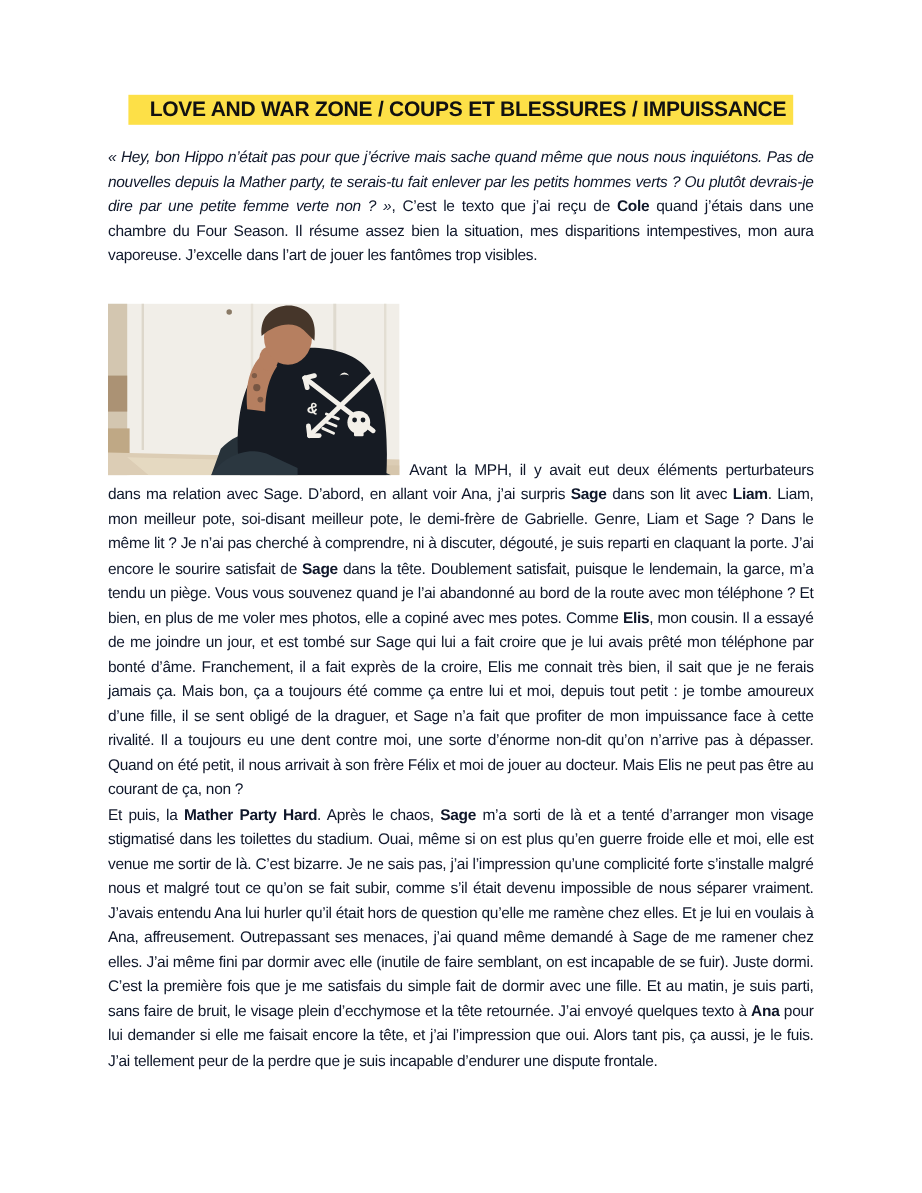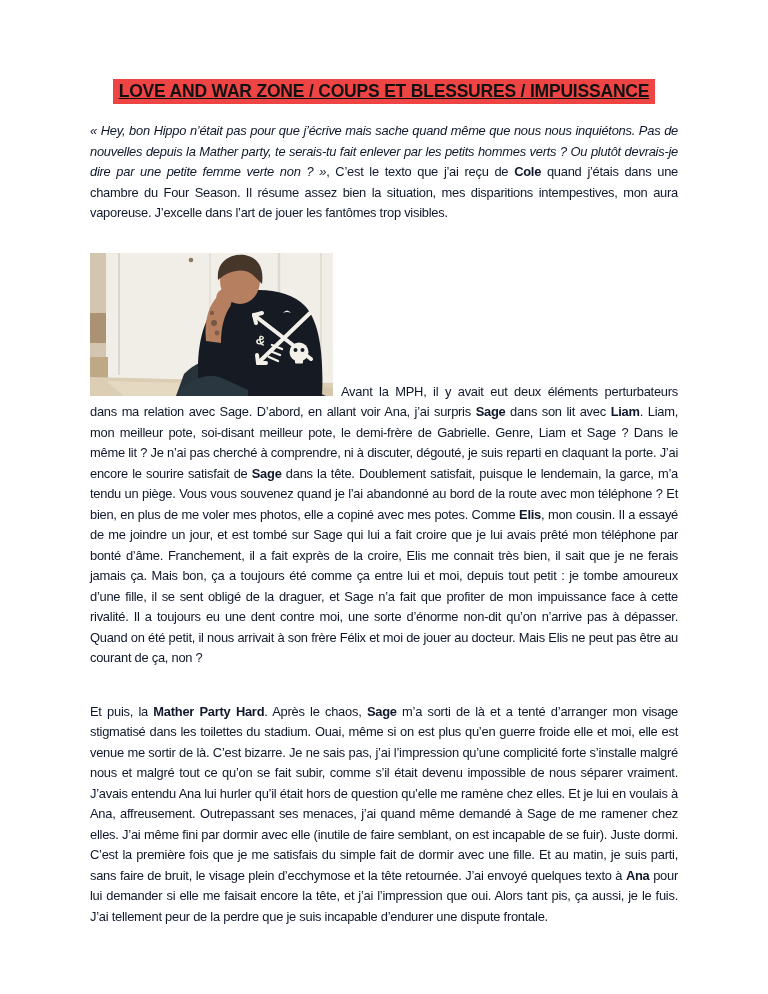--- a/index.html
+++ b/index.html
@@ -11,34 +11,33 @@
   .page{
     width:768px;height:994px;background:#ffffff;box-sizing:border-box;
     padding:0 90px;
   }
   .title{
     margin:0;margin-top:79px;text-align:center;
     font-size:17.5px;font-weight:700;letter-spacing:-0.2px;line-height:25px;
     color:#111111;
   }
   .title .hl{
-    background:#ef4444;
-    padding:2px 6px 3px 6px;
+    background:#fde047;
+    padding:2px 6px 3px 18px;
     box-decoration-break:clone;
-    text-decoration:underline;
   }
   .para{
     margin:0;
     font-size:12.9px;letter-spacing:-0.25px;line-height:20.5px;
     color:#0f172a;
     text-align:justify;
   }
   .p1{margin-top:17px;}
   .p2{margin-top:29px;}
-  .p3{margin-top:33px;}
+  .p3{}
   .i{font-style:italic;}
   .b{font-weight:700;}
   .photo{
     display:inline-block;
     width:243px;height:143px;
     vertical-align:baseline;
     margin-right:8px;
   }
 </style>
 </head>

